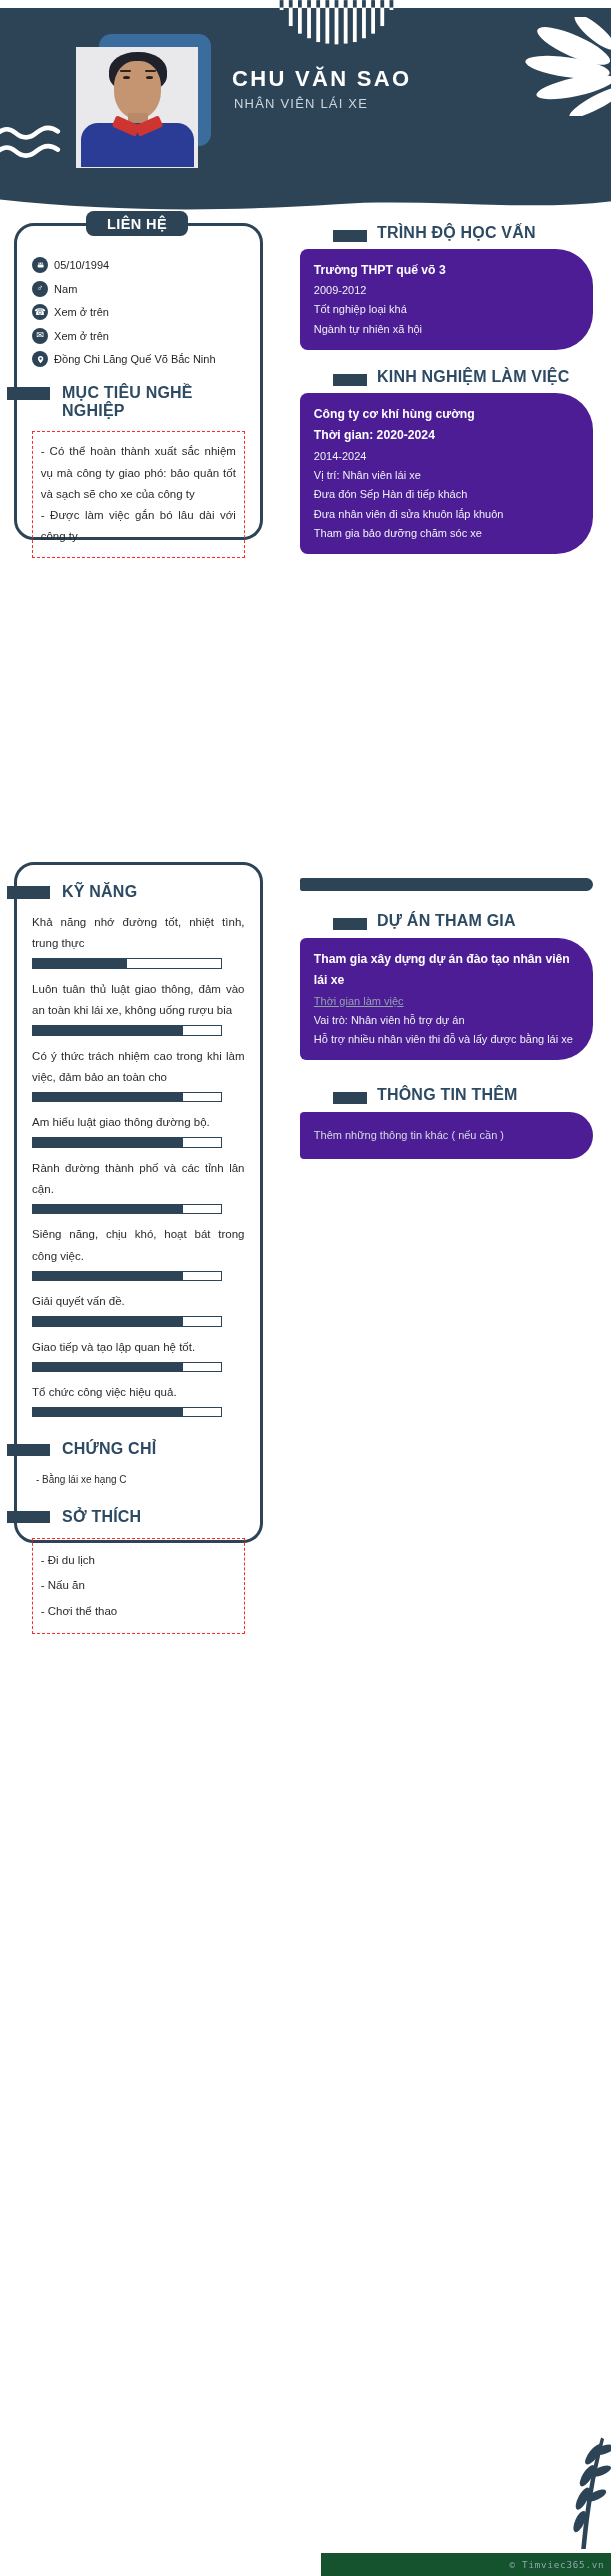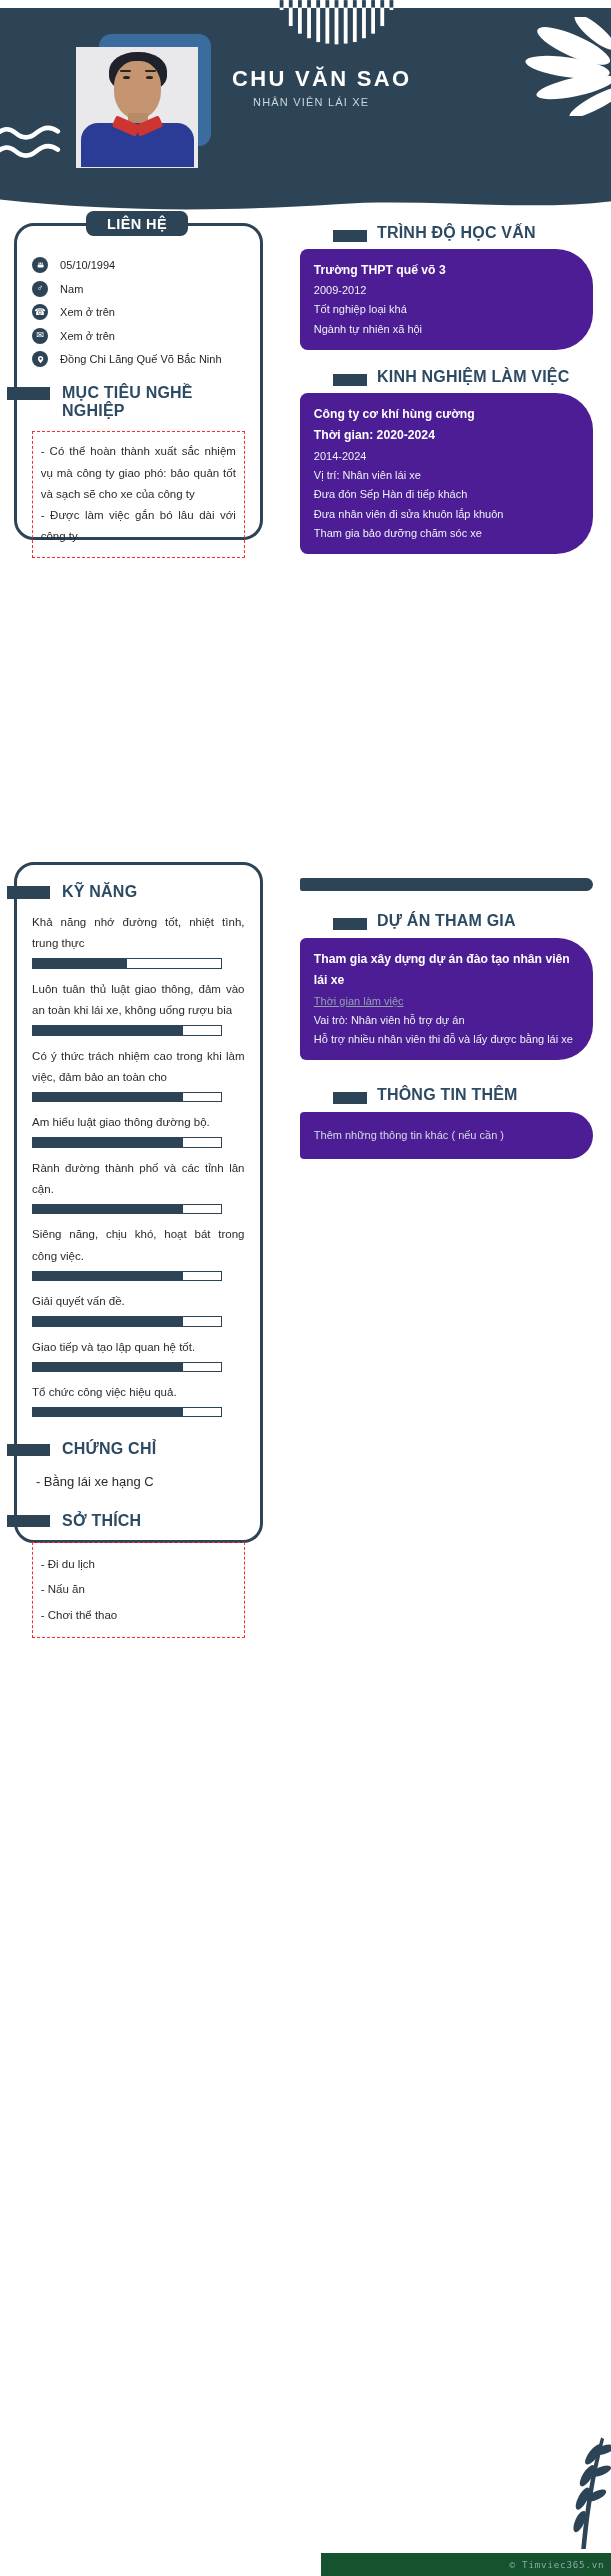--- a/index.html
+++ b/index.html
@@ -18,50 +18,50 @@
   .photo .hair{position:absolute;left:33px;top:4.6px;width:58px;height:40px;background:#20222b;border-radius:48% 48% 40% 40%;}
   .photo .face{position:absolute;left:38px;top:13.8px;width:47px;height:58px;background:#c59572;border-radius:44% 44% 48% 48%;}
   .photo .brow{position:absolute;top:23px;width:10.7px;height:2.3px;background:#2a2620;border-radius:1.5px;}
   .photo .eye{position:absolute;top:29px;width:6.9px;height:3.1px;background:#241f1a;border-radius:50%;}
   .photo .neck{position:absolute;left:52px;top:66px;width:20px;height:15.3px;background:#b98a67;}
   .photo .shirt{position:absolute;left:4.6px;top:76px;width:113px;height:44px;background:#2b3c96;border-radius:17px 17px 0 0;}
   .photo .collar-l,.photo .collar-r{position:absolute;top:73px;width:26px;height:12.2px;background:#cf3530;}
   .photo .collar-l{left:37px;transform:rotate(24deg);border-radius:2.3px;}
   .photo .collar-r{left:60px;transform:rotate(-24deg);border-radius:2.3px;}
   .name{position:absolute;left:232px;top:66px;font-size:22px;font-weight:bold;color:#ffffff;letter-spacing:2.3px;}
-  .subtitle{position:absolute;left:234px;top:96px;font-size:11px;color:#ccd6de;letter-spacing:1.2px;margin-left:19px;}
+  .subtitle{position:absolute;left:234px;top:96px;font-size:13px;color:#ccd6de;letter-spacing:1.2px;}
   .outline-box{position:absolute;left:13.8px;width:249px;border:3.8px solid #2d4456;border-radius:20px;box-sizing:border-box;background:#fff;}
   .badge{position:absolute;left:86px;top:211px;width:102px;height:25px;background:#2d4456;border-radius:7.6px;
          color:#fff;font-weight:bold;font-size:14.5px;display:flex;align-items:center;justify-content:center;z-index:3;letter-spacing:0.4px;}
   .section-head{position:relative;padding-left:30px;font-size:16px;font-weight:bold;color:#2d4a63;letter-spacing:0.2px;}
   .section-head::before{content:"";position:absolute;left:-25px;top:3.1px;width:43px;height:12.2px;background:#2d4456;}
   .rhead{display:flex;align-items:flex-end;margin-left:33px;font-size:16px;font-weight:bold;color:#2d4a63;letter-spacing:0.2px;}
   .rhead .bar{width:34px;height:12.2px;background:#2d4456;margin-right:10px;flex:0 0 auto;}
   .card{background:#4c1d95;color:#eef2f5;border-radius:7.6px 37px 37px 7.6px;padding:10.7px 13.8px;font-size:11px;line-height:1.76;}
   .card .bold{font-weight:bold;font-size:12.2px;color:#ffffff;}
   .dashed{border:1.1px dashed #ff2a2a;padding:9.2px 7.6px;font-size:11.5px;line-height:1.85;text-align:justify;color:#2b2b2b;}
   
   #box1{top:223px;height:317px;padding:31px 15.3px 12.2px;}
-  .c-row{display:flex;align-items:center;gap:12px;margin-bottom:7.6px;}
+  .c-row{display:flex;align-items:center;gap:6px;margin-bottom:7.6px;}
   .c-ico{width:16px;height:16px;border-radius:50%;background:#2d4456;color:#fff;flex:0 0 auto;
          display:flex;align-items:center;justify-content:center;font-size:9.2px;line-height:1;}
   .c-txt{font-size:11px;color:#1f1f1f;}
   #box1 .section-head{margin-top:17px;margin-bottom:10.7px;}
   
   .rcol{position:absolute;left:300px;width:293px;}
   #rcol1{top:224px;}
   #rcol1 .card{margin-top:6.9px;}
   #rcol1 .rhead.second{margin-top:18.4px;}
   
   #box2{top:862px;height:681px;padding:18.4px 15.3px 12.2px;}
   .skill-label{font-size:11.5px;line-height:1.85;text-align:justify;color:#2b2b2b;}
   .skill-bar{width:188px;height:8.4px;border:1.5px solid #2d4456;margin:3.8px 0 10px;background:#fff;}
   .skill-fill{height:100%;background:#2d4456;}
   #box2 .section-head.sub{margin-top:23px;}
-  .cert-item{font-size:13px;margin-top:15.3px;padding-left:3.8px;}
+  .cert-item{font-size:10px;margin-top:15.3px;padding-left:3.8px;}
   #hobby-box{margin-top:12.2px;}
   .hobby-item{font-size:11.5px;line-height:2.2;}
   
   #rcol2{top:878px;}
   .pill{width:100%;height:13px;background:#2d4456;border-radius:3.1px 9.2px 9.2px 3.1px;}
   #rcol2 .rhead{margin-top:21.4px;}
   #rcol2 .card{margin-top:7.6px;border-radius:6.1px 35px 35px 6.1px;}
   .muted{color:#93a1ad;text-decoration:underline;}
   #rcol2 .rhead.second{margin-top:26px;}
   #info-card{padding:13.8px 13.8px;color:#d6dde2;}

